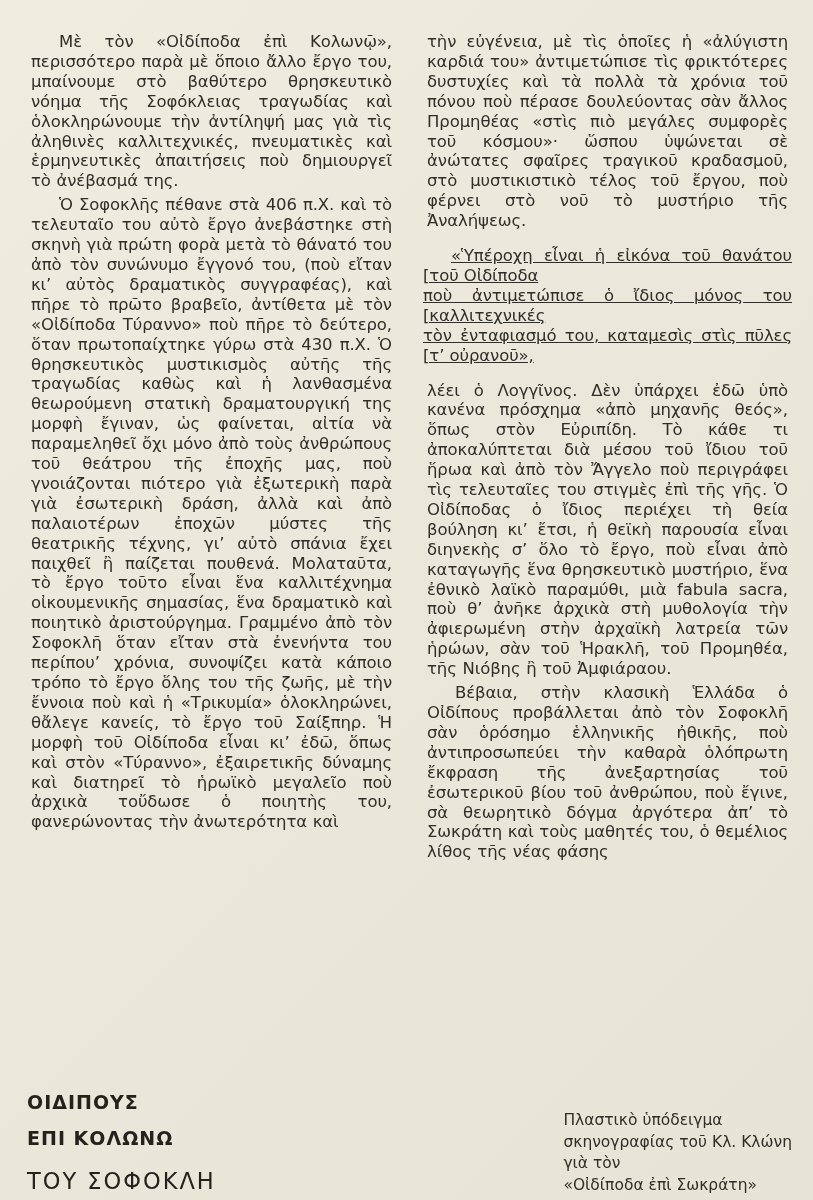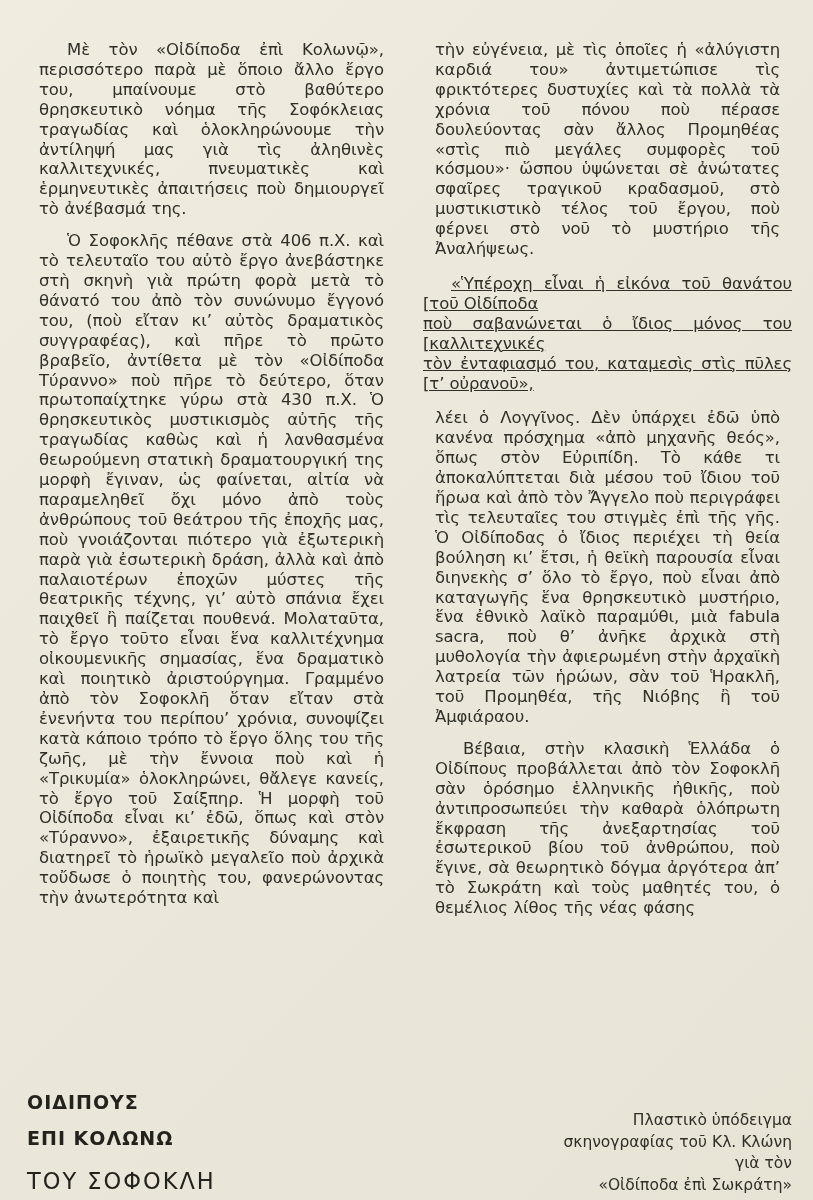--- a/index.html
+++ b/index.html
@@ -26,21 +26,21 @@
     left: 27px;
     right: 21px;
     display: flex;
     gap: 27px;
   }
   .col {
     flex: 1 1 0;
     min-width: 0;
   }
   .para {
-    margin: 12px;
+    margin: 4px;
     font-size: 16.5px;
     line-height: 19.9px;
     letter-spacing: -0.1px;
     text-align: justify;
     word-spacing: 0.5px;
   }
   .para.indent {
     text-indent: 28px;
   }
   .quote {
@@ -77,21 +77,20 @@
     font-size: 22.5px;
     font-weight: normal;
     line-height: 34px;
     letter-spacing: 2px;
     margin-top: 8px;
   }
   .caption {
     position: absolute;
     right: 21px;
     top: 1110px;
-    text-align: right;
     font-size: 15.5px;
     line-height: 21.5px;
     color: #2f2e28;
   }
 </style>
 </head>
 <body>
 
 <div class="page">
 
@@ -101,21 +100,21 @@
       <p class="para indent">Μὲ τὸν «Οἰδίποδα ἐπὶ Κολωνῷ», περισσότερο παρὰ μὲ ὅποιο ἄλλο ἔργο του, μπαίνουμε στὸ βαθύτερο θρησκευτικὸ νόημα τῆς Σοφόκλειας τραγωδίας καὶ ὁλοκληρώνουμε τὴν ἀντίληψή μας γιὰ τὶς ἀληθινὲς καλλιτεχνικές, πνευματικὲς καὶ ἑρμηνευτικὲς ἀπαιτήσεις ποὺ δημιουργεῖ τὸ ἀνέβασμά της.</p>
       <p class="para indent">Ὁ Σοφοκλῆς πέθανε στὰ 406 π.Χ. καὶ τὸ τελευταῖο του αὐτὸ ἔργο ἀνεβάστηκε στὴ σκηνὴ γιὰ πρώτη φορὰ μετὰ τὸ θάνατό του ἀπὸ τὸν συνώνυμο ἔγγονό του, (ποὺ εἴταν κι’ αὐτὸς δραματικὸς συγγραφέας), καὶ πῆρε τὸ πρῶτο βραβεῖο, ἀντίθετα μὲ τὸν «Οἰδίποδα Τύραννο» ποὺ πῆρε τὸ δεύτερο, ὅταν πρωτοπαίχτηκε γύρω στὰ 430 π.Χ. Ὁ θρησκευτικὸς μυστικισμὸς αὐτῆς τῆς τραγωδίας καθὼς καὶ ἡ λανθασμένα θεωρούμενη στατικὴ δραματουργική της μορφὴ ἔγιναν, ὡς φαίνεται, αἰτία νὰ παραμεληθεῖ ὄχι μόνο ἀπὸ τοὺς ἀνθρώπους τοῦ θεάτρου τῆς ἐποχῆς μας, ποὺ γνοιάζονται πιότερο γιὰ ἐξωτερικὴ παρὰ γιὰ ἐσωτερικὴ δράση, ἀλλὰ καὶ ἀπὸ παλαιοτέρων ἐποχῶν μύστες τῆς θεατρικῆς τέχνης, γι’ αὐτὸ σπάνια ἔχει παιχθεῖ ἢ παίζεται πουθενά. Μολαταῦτα, τὸ ἔργο τοῦτο εἶναι ἕνα καλλιτέχνημα οἰκουμενικῆς σημασίας, ἕνα δραματικὸ καὶ ποιητικὸ ἀριστούργημα. Γραμμένο ἀπὸ τὸν Σοφοκλῆ ὅταν εἴταν στὰ ἐνενήντα του περίπου’ χρόνια, συνοψίζει κατὰ κάποιο τρόπο τὸ ἔργο ὅλης του τῆς ζωῆς, μὲ τὴν ἔννοια ποὺ καὶ ἡ «Τρικυμία» ὁλοκληρώνει, θἄλεγε κανείς, τὸ ἔργο τοῦ Σαίξπηρ. Ἡ μορφὴ τοῦ Οἰδίποδα εἶναι κι’ ἐδῶ, ὅπως καὶ στὸν «Τύραννο», ἐξαιρετικῆς δύναμης καὶ διατηρεῖ τὸ ἡρωϊκὸ μεγαλεῖο ποὺ ἀρχικὰ τοὔδωσε ὁ ποιητὴς του, φανερώνοντας τὴν ἀνωτερότητα καὶ</p>
     </div>
 
     <div class="col">
       <p class="para">τὴν εὐγένεια, μὲ τὶς ὁποῖες ἡ «ἀλύγιστη καρδιά του» ἀντιμετώπισε τὶς φρικτότερες δυστυχίες καὶ τὰ πολλὰ τὰ χρόνια τοῦ πόνου ποὺ πέρασε δουλεύοντας σὰν ἄλλος Προμηθέας «στὶς πιὸ μεγάλες συμφορὲς τοῦ κόσμου»· ὥσπου ὑψώνεται σὲ ἀνώτατες σφαῖρες τραγικοῦ κραδασμοῦ, στὸ μυστικιστικὸ τέλος τοῦ ἔργου, ποὺ φέρνει στὸ νοῦ τὸ μυστήριο τῆς Ἀναλήψεως.</p>
 
       <div class="quote">
         <div class="q-line spread indent1">«Ὑπέροχη εἶναι ἡ εἰκόνα τοῦ θανάτου</div>
         <div class="q-line right">[τοῦ Οἰδίποδα</div>
-        <div class="q-line spread">ποὺ σαβανώνεται ὁ ἴδιος μόνος του</div>
+        <div class="q-line spread">ποὺ ἀντιμετώπισε ὁ ἴδιος μόνος του</div>
         <div class="q-line right">[καλλιτεχνικές</div>
         <div class="q-line spread">τὸν ἐνταφιασμό του, καταμεσὶς στὶς πῦλες</div>
         <div class="q-line right">[τ’ οὐρανοῦ»,</div>
       </div>
 
       <p class="para">λέει ὁ Λογγῖνος. Δὲν ὑπάρχει ἐδῶ ὑπὸ κανένα πρόσχημα «ἀπὸ μηχανῆς θεός», ὅπως στὸν Εὐριπίδη. Τὸ κάθε τι ἀποκαλύπτεται διὰ μέσου τοῦ ἴδιου τοῦ ἥρωα καὶ ἀπὸ τὸν Ἄγγελο ποὺ περιγράφει τὶς τελευταῖες του στιγμὲς ἐπὶ τῆς γῆς. Ὁ Οἰδίποδας ὁ ἴδιος περιέχει τὴ θεία βούληση κι’ ἔτσι, ἡ θεϊκὴ παρουσία εἶναι διηνεκὴς σ’ ὅλο τὸ ἔργο, ποὺ εἶναι ἀπὸ καταγωγῆς ἕνα θρησκευτικὸ μυστήριο, ἕνα ἐθνικὸ λαϊκὸ παραμύθι, μιὰ fabula sacra, ποὺ θ’ ἀνῆκε ἀρχικὰ στὴ μυθολογία τὴν ἀφιερωμένη στὴν ἀρχαϊκὴ λατρεία τῶν ἡρώων, σὰν τοῦ Ἡρακλῆ, τοῦ Προμηθέα, τῆς Νιόβης ἢ τοῦ Ἀμφιάραου.</p>
       <p class="para indent">Βέβαια, στὴν κλασικὴ Ἑλλάδα ὁ Οἰδίπους προβάλλεται ἀπὸ τὸν Σοφοκλῆ σὰν ὁρόσημο ἑλληνικῆς ἠθικῆς, ποὺ ἀντιπροσωπεύει τὴν καθαρὰ ὁλόπρωτη ἔκφραση τῆς ἀνεξαρτησίας τοῦ ἐσωτερικοῦ βίου τοῦ ἀνθρώπου, ποὺ ἔγινε, σὰ θεωρητικὸ δόγμα ἀργότερα ἀπ’ τὸ Σωκράτη καὶ τοὺς μαθητές του, ὁ θεμέλιος λίθος τῆς νέας φάσης</p>
     </div>
 
   </div>

